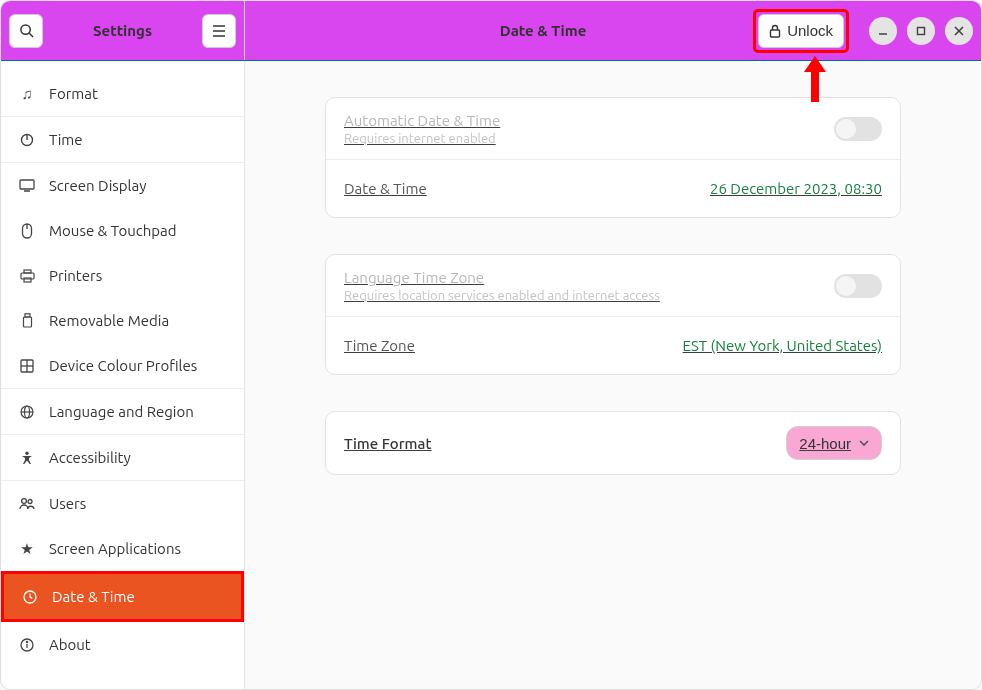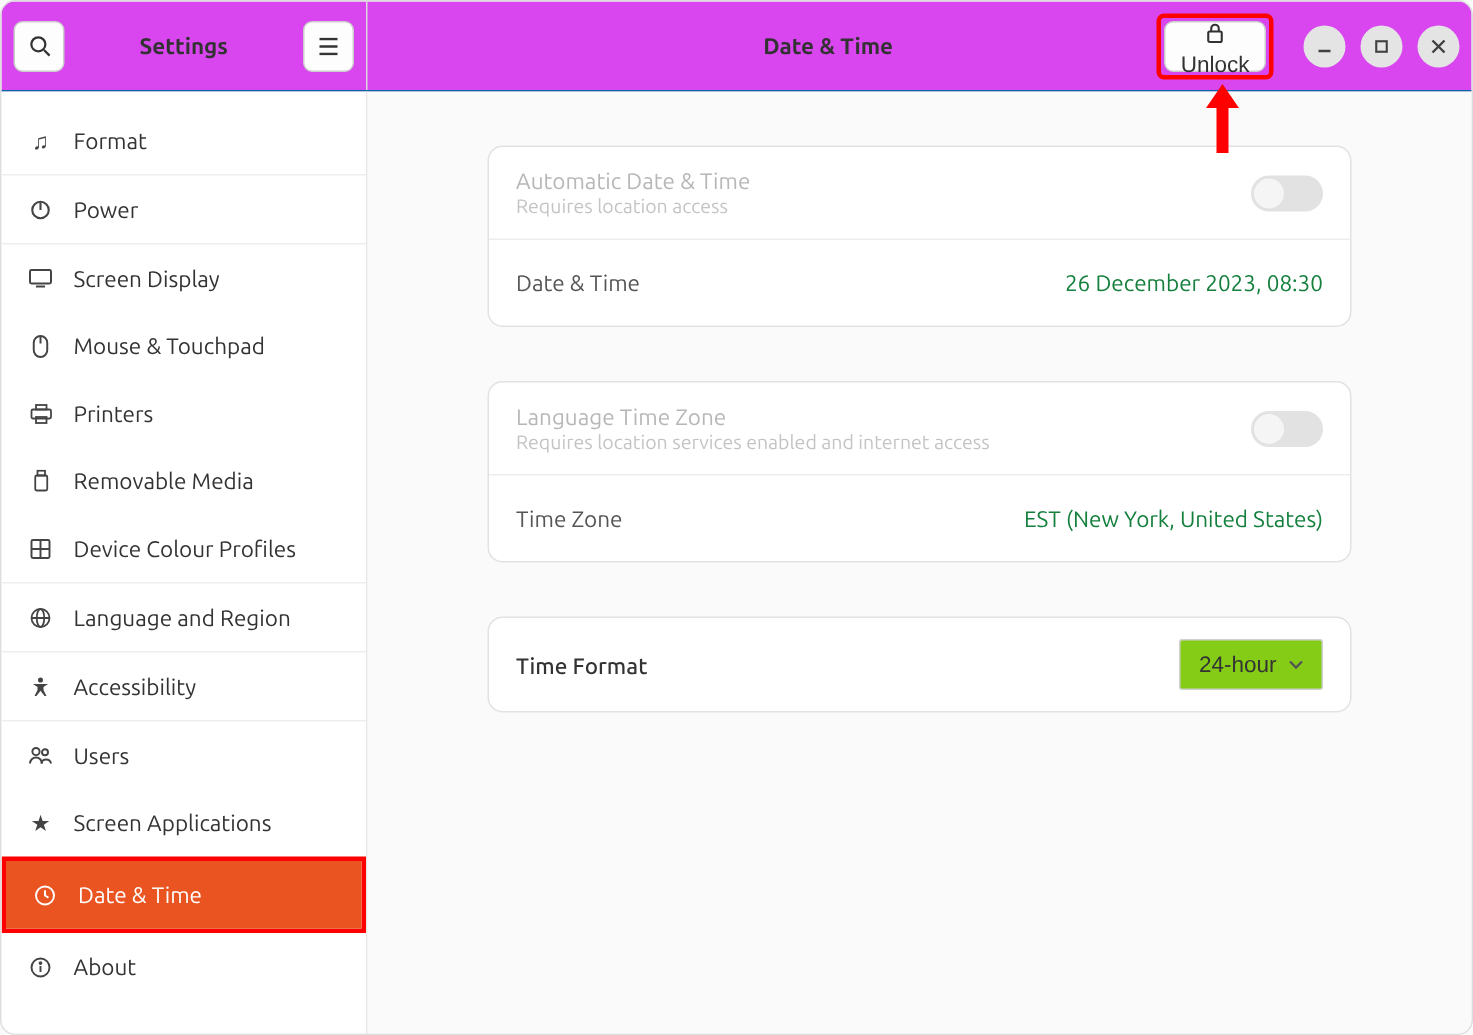--- a/index.html
+++ b/index.html
@@ -70,21 +70,20 @@
     gap: 6px;
     height: 34px;
     padding: 0 10px;
     border: 1px solid #ccc;
     border-radius: 6px;
     background: #fdfdfd;
     font-size: 15px;
     color: #333;
     cursor: pointer;
     margin-right: 10px;
-    flex-direction: column;
   }
   .unlock-highlight {
     border: 3px solid #ff0000;
     border-radius: 5px;
     padding: 2px;
     display: inline-flex;
     margin-right: 10px;
   }
   .window-ctrl {
     width: 28px;
@@ -143,20 +142,21 @@
     flex: 1;
     padding: 36px 80px 0 80px;
     background: #fafafa;
   }
   .group {
     border: 1px solid #e2e2e2;
     border-radius: 10px;
     background: #fff;
     margin-bottom: 36px;
     overflow: hidden;
+    text-decoration: underline;
   }
   .row {
     display: flex;
     align-items: center;
     padding: 14px 18px;
     border-top: 1px solid #ededed;
     min-height: 58px;
   }
   .row:first-child { border-top: none; }
   .row .labels { flex: 1; }
@@ -179,22 +179,22 @@
     border-radius: 50%;
     top: 2px; left: 2px;
   }
   .select-btn {
     display: flex;
     align-items: center;
     gap: 8px;
     height: 34px;
     padding: 0 12px;
     border: 1px solid #d0d0d0;
-    border-radius: 2px;
-    background: #84cc16;
+    border-radius: 12px;
+    background: #f9a8d4;
     font-size: 15px;
     color: #333;
     cursor: pointer;
     justify-content: space-between;
   }
   .arrow-annotation {
     position: absolute;
     left: 800px;
     top: 54px;
     color: #ff0000;
@@ -283,21 +283,21 @@
       <span>Format</span>
     </div>
     <div class="sidebar-group-sep"></div>
     <div class="sidebar-item">
       <span class="si-icon">
         <svg width="14" height="14" viewBox="0 0 14 14" fill="none" stroke="#444" stroke-width="1.4">
             <circle cx="7" cy="7" r="5.5"></circle>
             <line x1="7" y1="2" x2="7" y2="7"></line>
           </svg>
       </span>
-      <span>Power</span>
+      <span>Time</span>
     </div>
     <div class="sidebar-group-sep"></div>
     <div class="sidebar-item">
       <span class="si-icon">
         <svg width="16" height="13" viewBox="0 0 16 13" fill="none" stroke="#444" stroke-width="1.3">
             <rect x="1" y="1" width="14" height="9" rx="1"></rect>
             <line x1="5" y1="12" x2="11" y2="12"></line>
           </svg>
       </span>
       <span>Screen Display</span>
@@ -399,21 +399,21 @@
       <span>About</span>
     </div>
   </div>
 
   <div class="main">
 
     <div class="group">
       <div class="row disabled">
         <div class="labels">
           <div class="label">Automatic Date &amp; Time</div>
-          <div class="sublabel">Requires location access</div>
+          <div class="sublabel">Requires internet enabled</div>
         </div>
         <div class="toggle">
           <div class="knob"></div>
         </div>
       </div>
       <div class="row">
         <div class="labels">
           <div class="label">Date &amp; Time</div>
         </div>
         <div class="value">26 December 2023, 08:30</div>

